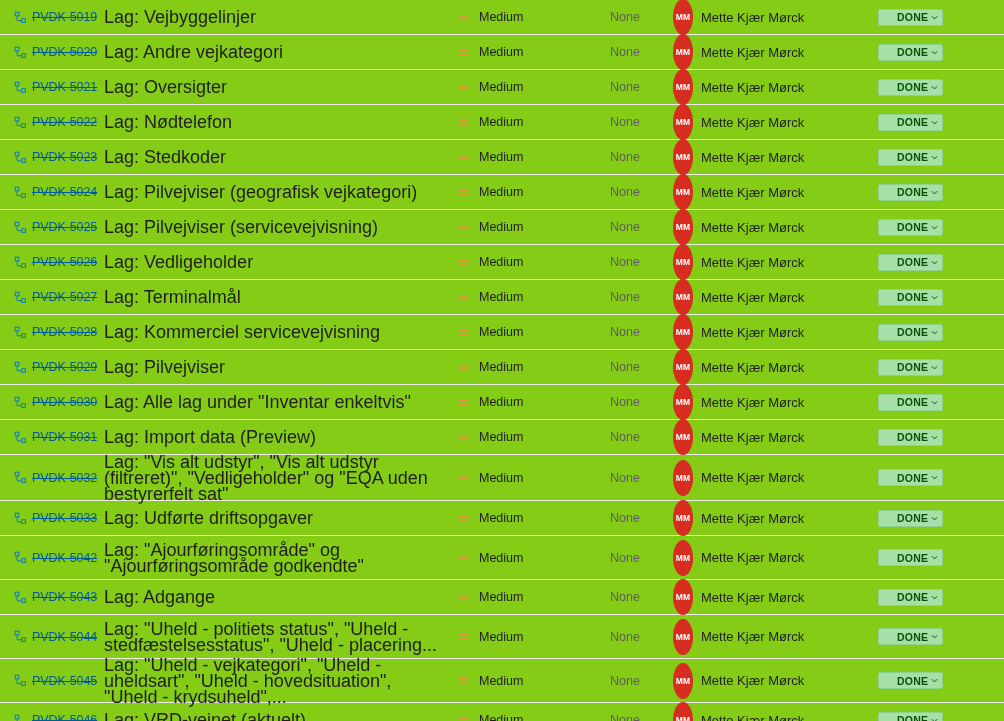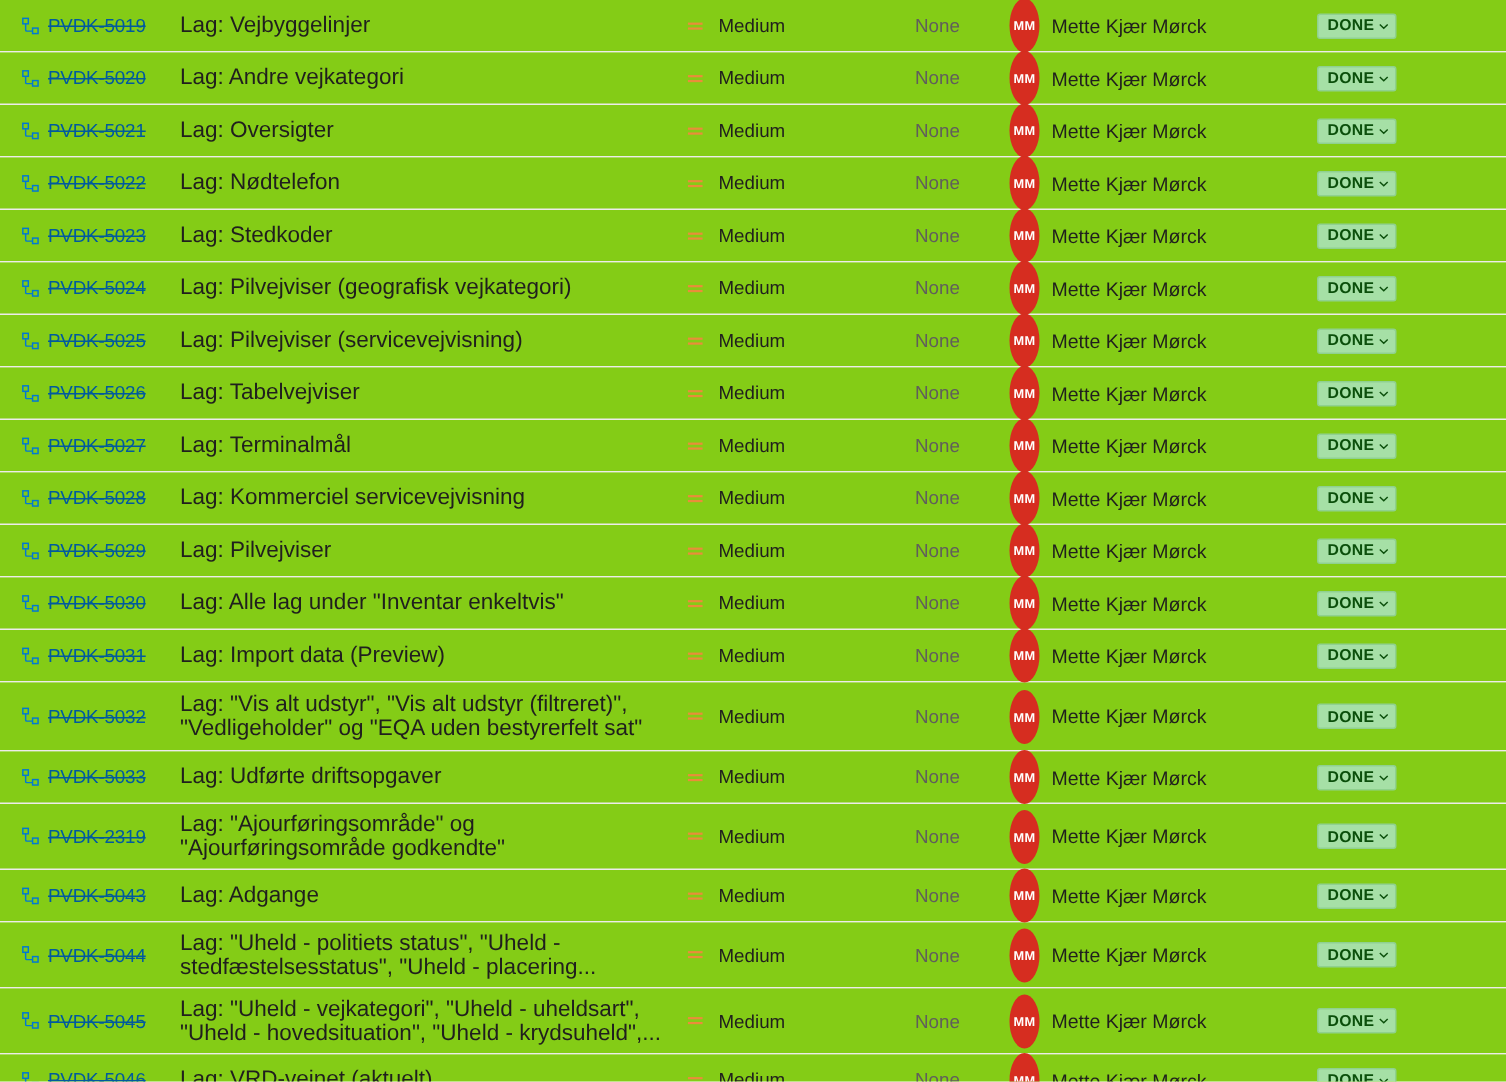--- a/index.html
+++ b/index.html
@@ -53,25 +53,24 @@
     text-decoration: line-through;
     font-size: 12.5px;
     white-space: nowrap;
     letter-spacing: -0.1px;
   }
   .cell-title {
     flex: 1 1 auto;
     padding-left: 6px;
     padding-right: 10px;
     color: #201f1e;
-    font-size: 15px;
+    font-size: 18px;
     line-height: 16px;
     box-sizing: border-box;
     min-width: 0;
-    margin-left: 16px;
   }
   .cell-priority {
     width: 120px;
     flex: 0 0 120px;
     display: flex;
     align-items: center;
     gap: 9px;
     box-sizing: border-box;
   }
   .prio-icon {
@@ -123,21 +122,21 @@
     display: flex;
     align-items: center;
     box-sizing: border-box;
   }
   .state-pill {
     background: #a6e0a6;
     border: 1px solid #8fd18f;
     border-radius: 2px;
     height: 17px;
     min-width: 46px;
-    padding: 0 4px 0 6px;
+    padding: 0 4px 0 18px;
     display: flex;
     align-items: center;
     gap: 3px;
     box-sizing: border-box;
   }
   .state-text {
     font-size: 10.5px;
     font-weight: bold;
     color: #0b4f0b;
     letter-spacing: 0.2px;
@@ -415,21 +414,21 @@
       <div class="cell-id">
         <span>
           <svg class="wi-icon" viewBox="0 0 16 16" xmlns="http://www.w3.org/2000/svg">
             <rect x="1.5" y="1.5" width="4.5" height="4.5" fill="none" stroke="#0078d4" stroke-width="1.2"></rect>
             <rect x="9.5" y="9.5" width="4.5" height="4.5" fill="none" stroke="#0078d4" stroke-width="1.2"></rect>
             <path d="M3.8 6.2 V11 a1 1 0 0 0 1 1 H9.2" fill="none" stroke="#0078d4" stroke-width="1.2"></path>
           </svg>
         </span>
         <span class="id-text">PVDK-5026</span>
       </div>
-      <div class="cell-title">Lag: Tabelvejviser</div>
+      <div class="cell-title">Lag: Vedligeholder</div>
       <div class="cell-priority">
         <span>
           <svg class="prio-icon" viewBox="0 0 16 16" xmlns="http://www.w3.org/2000/svg">
             <rect x="2" y="5" width="12" height="1.8" fill="#ea8c3b"></rect>
             <rect x="2" y="9" width="12" height="1.8" fill="#ea8c3b"></rect>
           </svg>
         </span>
         <span class="prio-text">Medium</span>
       </div>
       <div class="cell-effort">None</div>
@@ -709,21 +708,21 @@
     </div>
     <div class="row h3">
       <div class="cell-id">
         <span>
           <svg class="wi-icon" viewBox="0 0 16 16" xmlns="http://www.w3.org/2000/svg">
             <rect x="1.5" y="1.5" width="4.5" height="4.5" fill="none" stroke="#0078d4" stroke-width="1.2"></rect>
             <rect x="9.5" y="9.5" width="4.5" height="4.5" fill="none" stroke="#0078d4" stroke-width="1.2"></rect>
             <path d="M3.8 6.2 V11 a1 1 0 0 0 1 1 H9.2" fill="none" stroke="#0078d4" stroke-width="1.2"></path>
           </svg>
         </span>
-        <span class="id-text">PVDK-2319</span>
+        <span class="id-text">PVDK-5042</span>
       </div>
       <div class="cell-title">Lag: "Ajourføringsområde" og "Ajourføringsområde godkendte"</div>
       <div class="cell-priority">
         <span>
           <svg class="prio-icon" viewBox="0 0 16 16" xmlns="http://www.w3.org/2000/svg">
             <rect x="2" y="5" width="12" height="1.8" fill="#ea8c3b"></rect>
             <rect x="2" y="9" width="12" height="1.8" fill="#ea8c3b"></rect>
           </svg>
         </span>
         <span class="prio-text">Medium</span>

